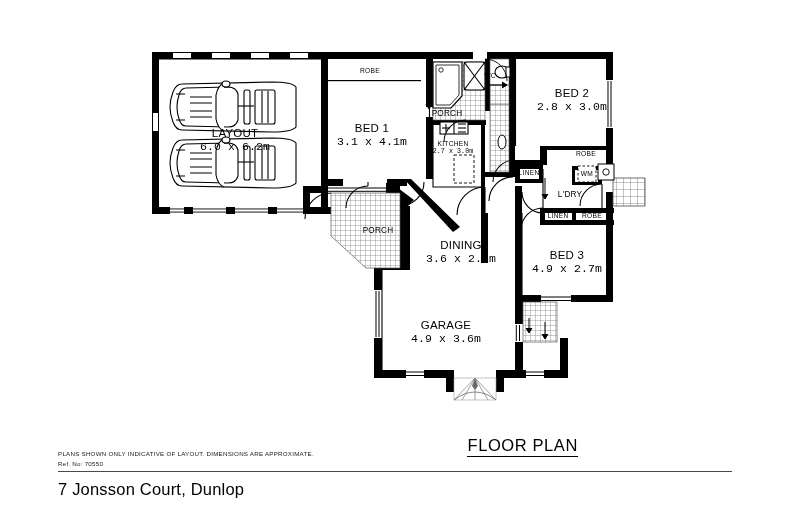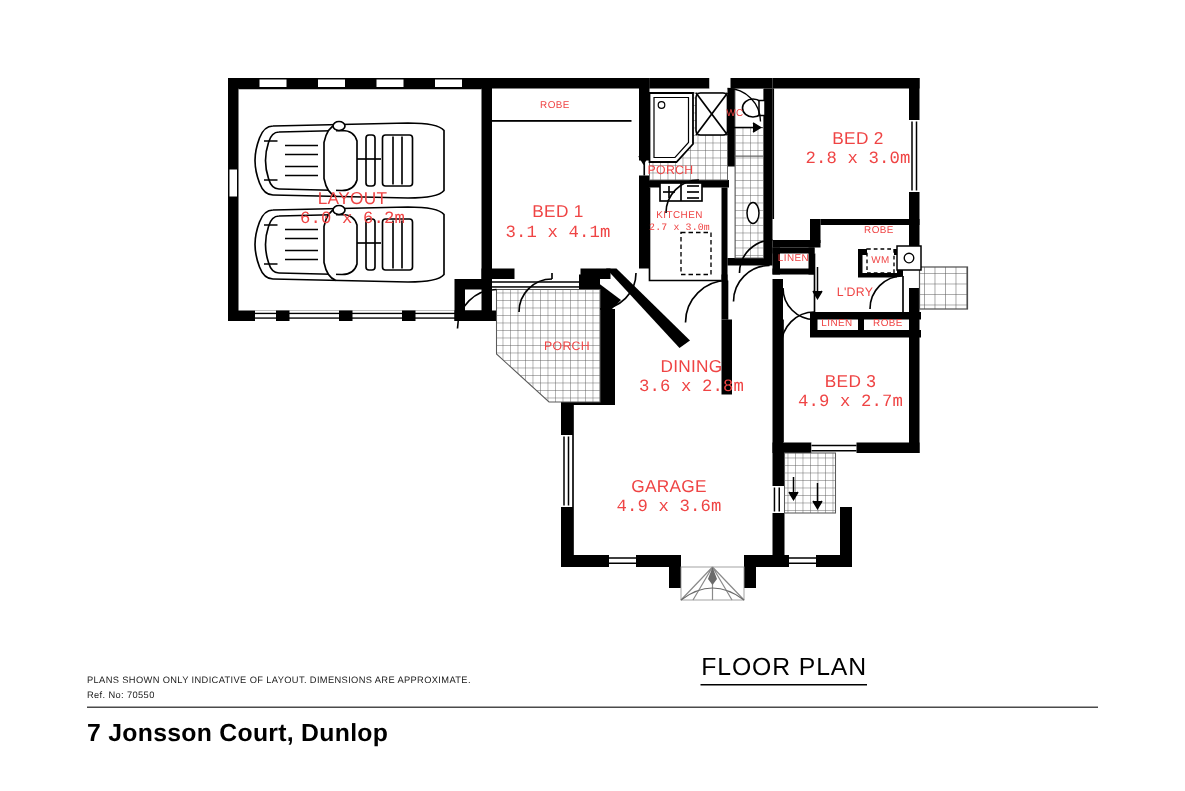--- a/index.html
+++ b/index.html
@@ -28,21 +28,21 @@
     left: 0;
     top: 0;
     width: 790px;
     height: 527px;
     display: block;
   }
   .room-label {
     position: absolute;
     text-align: center;
     font-family: "Liberation Sans", sans-serif;
-    color: #ef4444;
+    color: #000000;
     white-space: nowrap;
     line-height: 1.15;
     transform: translate(-50%, -50%);
     pointer-events: none;
   }
   .room-label .rl-name {
     display: block;
     font-size: 11.5px;
     letter-spacing: 0.2px;
   }
@@ -90,21 +90,20 @@
     width: 674px;
     height: 0;
     border-top: 1.3px solid #4a4a4a;
   }
   #address {
     position: absolute;
     left: 58px;
     top: 50px;
     font-size: 16.5px;
     letter-spacing: 0.2px;
-    font-weight: bold;
   }
 </style>
 </head>
 <body>
 
 <div id="plan-stage">
 
   <svg id="plan-svg" viewBox="0 0 790 527" xmlns="http://www.w3.org/2000/svg">
     <defs>
       <pattern id="tile" width="7" height="7" patternUnits="userSpaceOnUse">
@@ -409,21 +408,21 @@
       <path d="M475 378 L454 400 M475 378 L462 400 M475 378 L475 400 M475 378 L488 400 M475 378 L496 400"></path>
       <path d="M454 400 Q475 384 496 400" stroke="#6a6a6a"></path>
       <path d="M475 378 L472 386 L475 390 L478 386 Z" fill="#6a6a6a" stroke="none"></path>
     </g>
   </svg>
 
   <div class="room-label" style="left:235px; top:140px;">
     <span class="rl-name">LAYOUT</span>
     <span class="rl-dim">6.0 x 6.2m</span>
   </div>
-  <div class="room-label" style="left:372px; top:135px;margin-top:14px;">
+  <div class="room-label" style="left:372px; top:135px;">
     <span class="rl-name">BED 1</span>
     <span class="rl-dim">3.1 x 4.1m</span>
   </div>
   <div class="room-label" style="left:572px; top:100px;">
     <span class="rl-name">BED 2</span>
     <span class="rl-dim">2.8 x 3.0m</span>
   </div>
   <div class="room-label" style="left:567px; top:262px;">
     <span class="rl-name">BED 3</span>
     <span class="rl-dim">4.9 x 2.7m</span>

